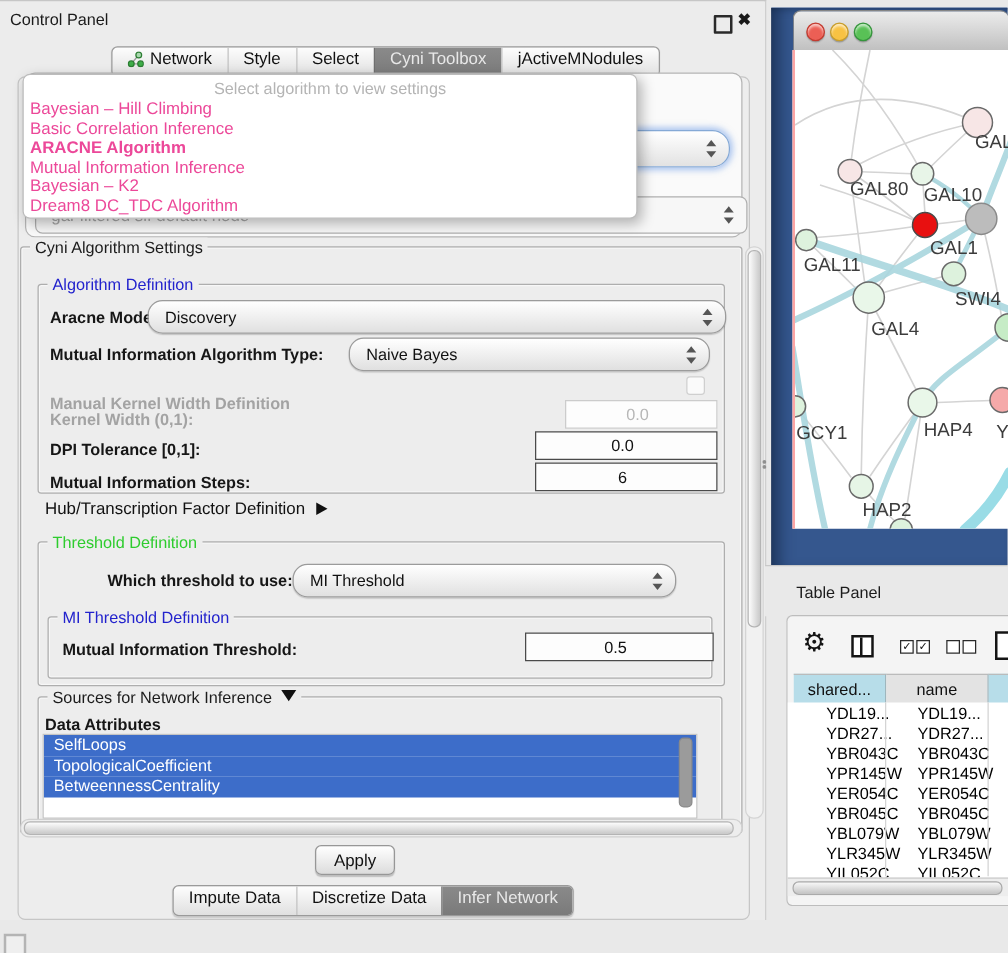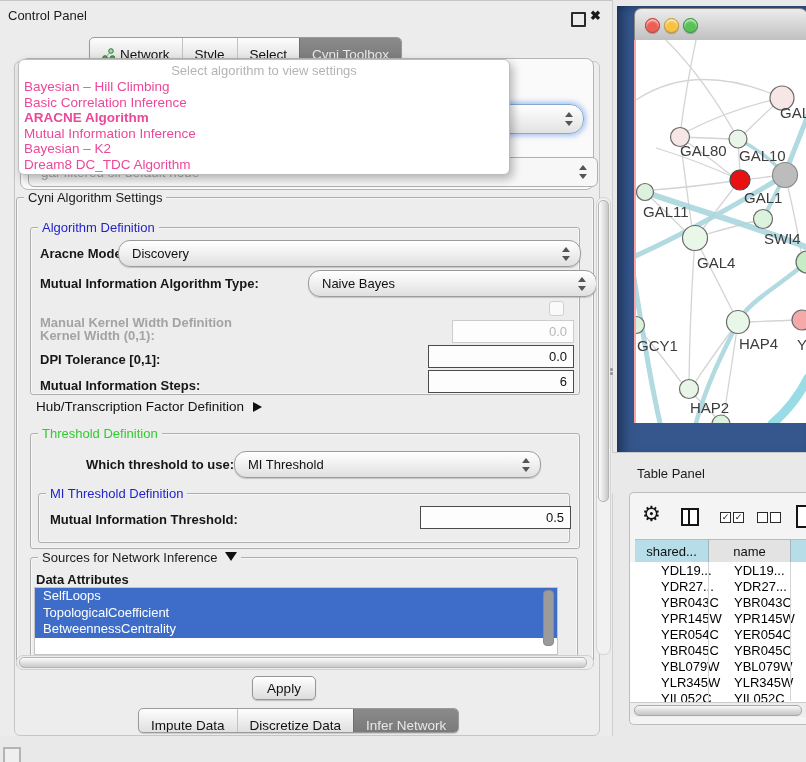--- a/index.html
+++ b/index.html
@@ -7,21 +7,21 @@
   .abs{position:absolute;}
   
   #cpanel{left:0;top:0;width:612px;height:735px;background:#ececec;border-right:1px solid #cfcfcf;border-top:1px solid #c6c6c6;}
   #cp-title{left:8px;top:7px;font-size:13px;color:#1b1b1b;}
   .winbtn{top:11px;width:11px;height:11px;}
   #float-btn{left:571px;border:2px solid #2a2a2a;border-radius:1px;}
   #close-btn{left:590px;top:7px;font-size:13px;font-weight:bold;color:#1a1a1a;}
   
   .tabstrip{display:flex;border:1px solid #9a9a9a;border-radius:5px;overflow:hidden;
     background:linear-gradient(#fdfdfd,#e0e0e0);box-shadow:0 1px 1px rgba(0,0,0,.15);height:23px;}
-  .tab{display:flex;align-items:center;padding:16px 12px;font-size:13.5px;color:#111;
+  .tab{display:flex;align-items:flex-end;padding:16px 12px;font-size:13.5px;color:#111;
     border-left:1px solid #c2c2c2;white-space:nowrap;}
   .tab:first-child{border-left:none;}
   .tab.sel{background:linear-gradient(#8a8a8a,#747474);color:#e8e8e8;border-left:1px solid #6f6f6f;}
   
   #card{left:14px;top:60px;width:584px;height:673px;background:#ededed;border:1px solid #c6c6c6;border-radius:6px;}
   
   #under-card{left:20px;top:57px;width:572px;height:130px;background:#fafafa;border:1px solid #b5b5b5;border-radius:8px;}
   #focus-combo{left:30px;top:103px;width:552px;height:28px;border-radius:14px;border:1px solid #85a9d6;
     background:linear-gradient(#ffffff,#e2e2e2);box-shadow:0 0 5px 2px rgba(100,150,230,.55);}
   #bg-combo{left:28px;top:156px;width:556px;height:28px;border-radius:6px;border:1px solid #b0b0b0;
@@ -38,21 +38,21 @@
   #overlay .opt.bold{font-weight:bold;}
   
   .group{position:absolute;border:1px solid #aeaeae;border-radius:3px;box-shadow:inset 0 0 0 1px rgba(255,255,255,.55);}
   .gtitle{position:absolute;font-size:13px;background:#ededed;padding:0 4px;white-space:nowrap;z-index:3;}
   .blue{color:#2323cd;} .green{color:#2ecc2e;} .dark{color:#1c1c1c;}
   .blbl{position:absolute;font-size:13px;font-weight:bold;color:#161616;white-space:nowrap;}
   .gray{color:#a3a3a3 !important;}
   .combo{position:absolute;border:1px solid #9b9b9b;border-radius:12px;background:linear-gradient(#ffffff,#e0e0e0);
     box-shadow:0 1px 1px rgba(0,0,0,.18);display:flex;align-items:center;padding-left:13px;font-size:13px;color:#111;}
   .field{position:absolute;background:#fdfdfd;border:1px solid #4a4a4a;display:flex;align-items:center;
-    justify-content:flex-end;padding-right:6px;font-size:13px;color:#111;}
+    justify-content:center;padding-right:6px;font-size:13px;color:#111;}
   .field.dis{border-color:#cccccc;color:#b7b7b7;}
   .tri-right{display:inline-block;width:0;height:0;border-left:9px solid #101010;border-top:5.5px solid transparent;border-bottom:5.5px solid transparent;margin-left:9px;vertical-align:-1px;}
   .tri-down{display:inline-block;width:0;height:0;border-top:9px solid #101010;border-left:6px solid transparent;border-right:6px solid transparent;margin-left:7px;vertical-align:1px;}
   
   #attr-list{left:34px;top:586px;width:522px;height:66px;background:#fff;border:1px solid #c4c4c4;overflow:hidden;}
   .attr-row{height:16.5px;line-height:16.5px;background:#3d6dc9;color:#fff;font-size:13px;padding-left:8px;}
   #attr-sb{left:543px;top:589px;width:9px;height:54px;background:#9b9b9b;border-radius:4px;border:1px solid #8a8a8a;z-index:2;}
   
   #v-sb{left:596px;top:196px;width:13px;height:456px;background:#f1f1f1;border:1px solid #d4d4d4;border-radius:7px;}
   #v-sb .thumb{position:absolute;left:1px;top:2px;width:9px;height:300px;border:1px solid #b4b4b4;border-radius:5px;background:linear-gradient(90deg,#fdfdfd,#c9c9c9);}
@@ -108,20 +108,23 @@
     </div>
     <div class="tab">
         <span>Style</span>
       </div>
     <div class="tab">
         <span>Select</span>
       </div>
     <div class="tab sel">
         <span>Cyni Toolbox</span>
       </div>
+    <div class="tab">
+        <span>jActiveMNodules</span>
+      </div>
   </div>
 
   <div class="abs" id="card"></div>
 
   <div class="abs" id="under-card"></div>
   <div class="abs" id="focus-combo">
       <span class="spinner"></span>
     </div>
   <div class="abs" id="bg-combo">
     <span>gal-filtered sif default node</span>
@@ -144,21 +147,21 @@
   <div class="group" style="left:30px;top:226px;width:548px;height:166px;"></div>
   <span class="gtitle blue" style="left:38px;top:219px;">Algorithm Definition</span>
 
   <span class="blbl" style="left:40px;top:245px;">Aracne Mode:</span>
   <div class="combo" style="left:118px;top:239px;width:448px;height:25px;">
     <span>Discovery</span>
     <span class="spinner"></span>
   </div>
 
   <span class="blbl" style="left:40px;top:275px;">Mutual Information Algorithm Type:</span>
-  <div class="combo" style="left:308px;top:269px;width:274px;height:25px;">
+  <div class="combo" style="left:279px;top:269px;width:274px;height:25px;">
     <span>Naive Bayes</span>
     <span class="spinner"></span>
   </div>
 
   <span class="blbl gray" style="left:40px;top:302px;margin-top:12px;">Manual Kernel Width Definition</span>
   <div class="abs" style="left:549px;top:300px;width:13px;height:13px;border:1px solid #cfcfcf;border-radius:3px;background:#fafafa;"></div>
 
   <span class="blbl gray" style="left:40px;top:327px;">Kernel Width (0,1):</span>
   <div class="field dis" style="left:452px;top:319px;width:114px;height:21px;">
       <span>0.0</span>

